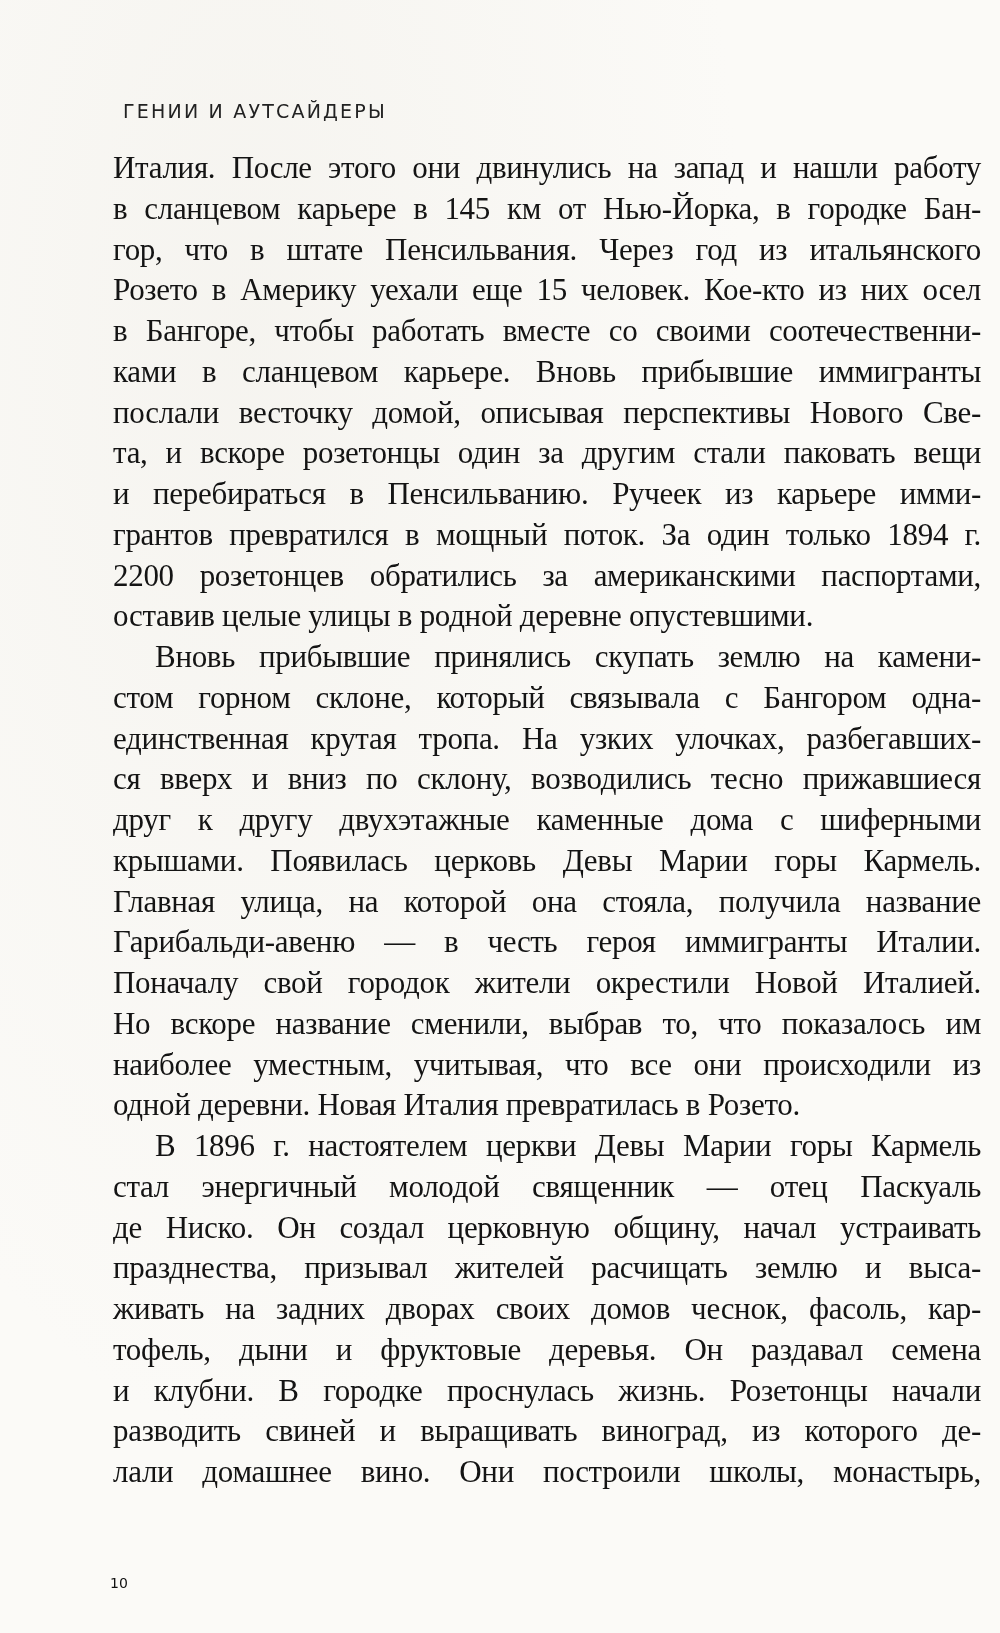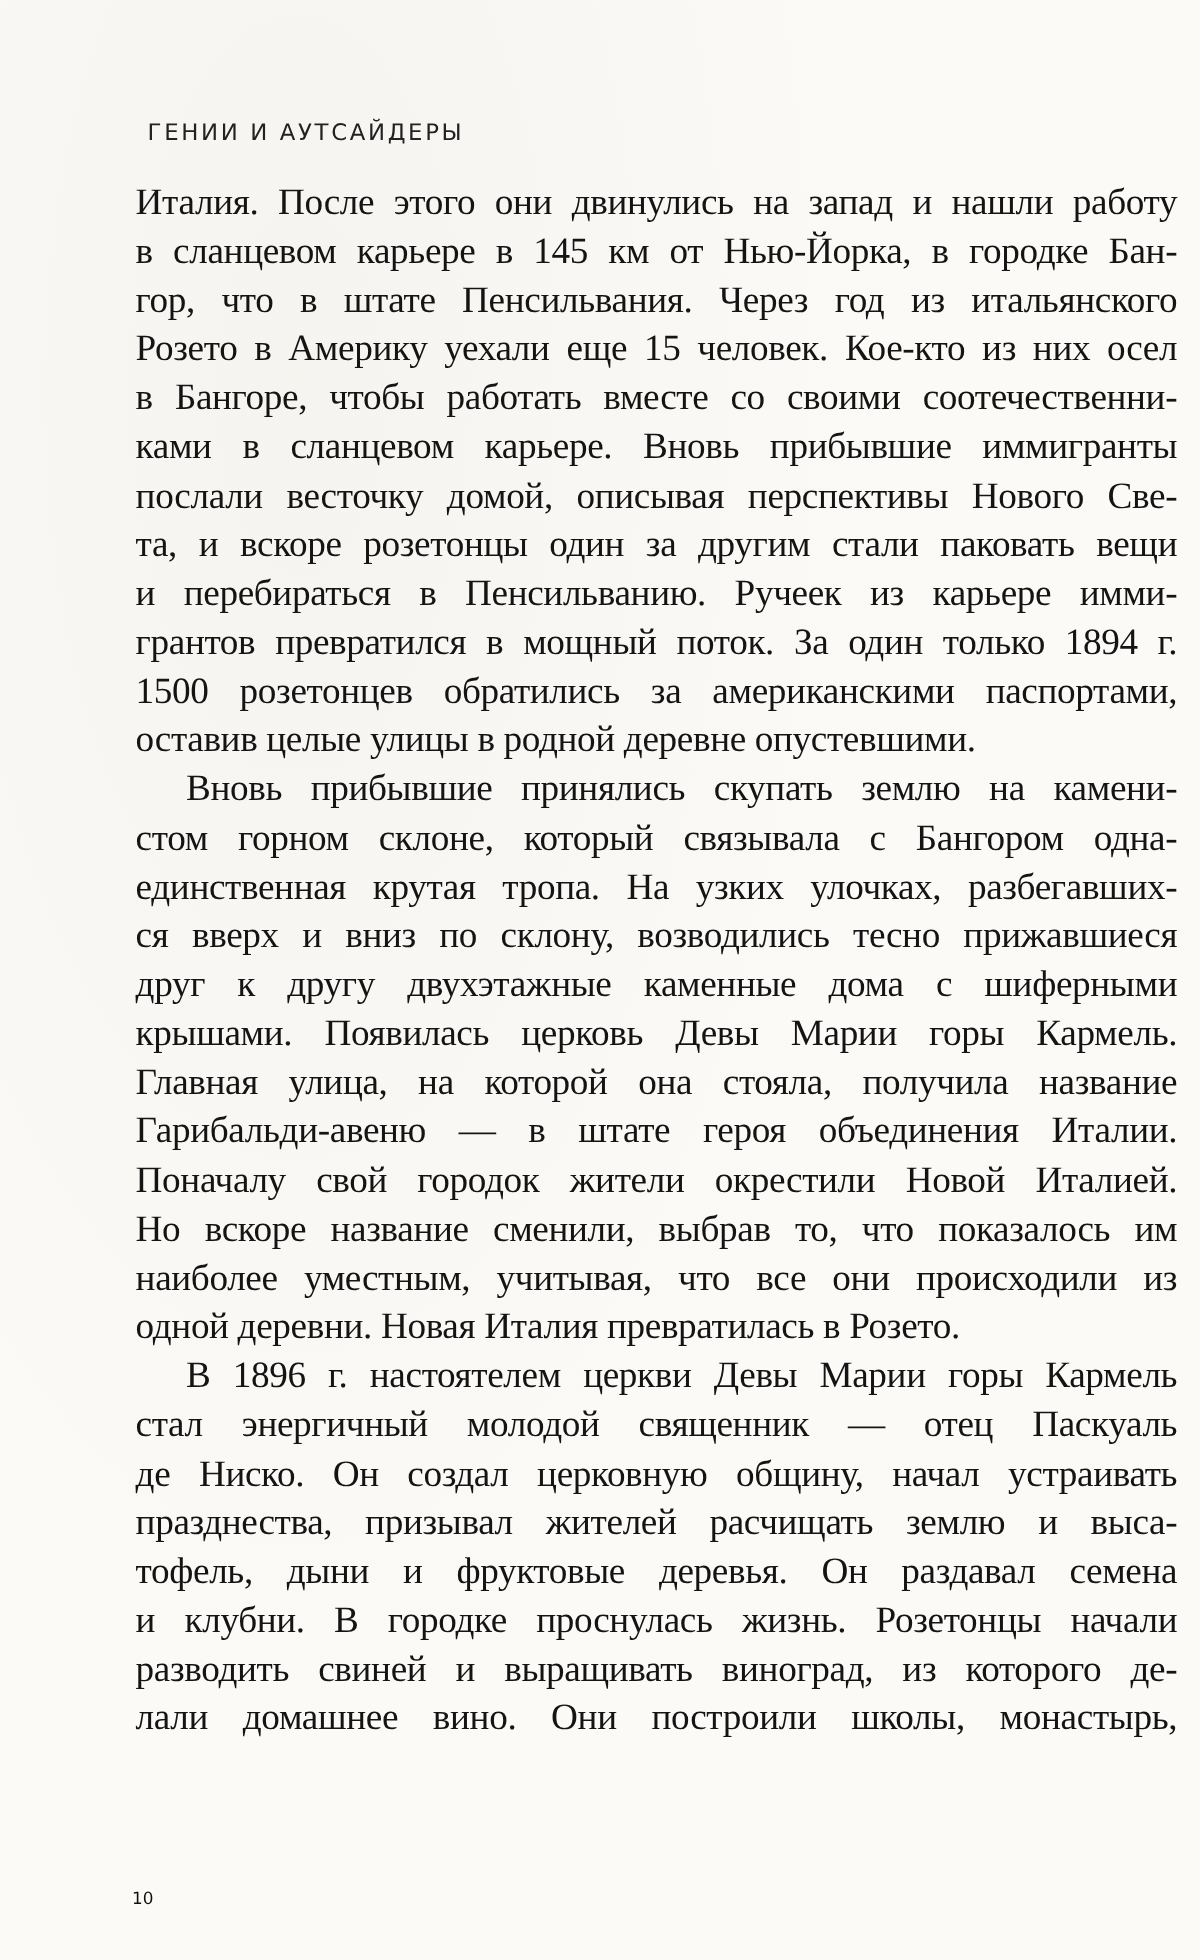--- a/index.html
+++ b/index.html
@@ -80,44 +80,45 @@
       <span class="line">Италия. После этого они двинулись на запад и нашли работу</span>
       <span class="line">в сланцевом карьере в 145 км от Нью-Йорка, в городке Бан-</span>
       <span class="line">гор, что в штате Пенсильвания. Через год из итальянского</span>
       <span class="line">Розето в Америку уехали еще 15 человек. Кое-кто из них осел</span>
       <span class="line">в Бангоре, чтобы работать вместе со своими соотечественни-</span>
       <span class="line">ками в сланцевом карьере. Вновь прибывшие иммигранты</span>
       <span class="line">послали весточку домой, описывая перспективы Нового Све-</span>
       <span class="line">та, и вскоре розетонцы один за другим стали паковать вещи</span>
       <span class="line">и перебираться в Пенсильванию. Ручеек из карьере имми-</span>
       <span class="line">грантов превратился в мощный поток. За один только 1894 г.</span>
-      <span class="line">1500 розетонцев обратились за американскими паспортами,</span>
+      <span class="line">2200 розетонцев обратились за американскими паспортами,</span>
       <span class="line last">оставив целые улицы в родной деревне опустевшими.</span>
     </div>
 
     <div>
       <span class="line indent">Вновь прибывшие принялись скупать землю на камени-</span>
       <span class="line">стом горном склоне, который связывала с Бангором одна-</span>
       <span class="line">единственная крутая тропа. На узких улочках, разбегавших-</span>
       <span class="line">ся вверх и вниз по склону, возводились тесно прижавшиеся</span>
       <span class="line">друг к другу двухэтажные каменные дома с шиферными</span>
       <span class="line">крышами. Появилась церковь Девы Марии горы Кармель.</span>
       <span class="line">Главная улица, на которой она стояла, получила название</span>
-      <span class="line">Гарибальди-авеню — в штате героя объединения Италии.</span>
+      <span class="line">Гарибальди-авеню — в честь героя иммигранты Италии.</span>
       <span class="line">Поначалу свой городок жители окрестили Новой Италией.</span>
       <span class="line">Но вскоре название сменили, выбрав то, что показалось им</span>
       <span class="line">наиболее уместным, учитывая, что все они происходили из</span>
       <span class="line last">одной деревни. Новая Италия превратилась в Розето.</span>
     </div>
 
     <div>
       <span class="line indent">В 1896 г. настоятелем церкви Девы Марии горы Кармель</span>
       <span class="line">стал энергичный молодой священник — отец Паскуаль</span>
       <span class="line">де Ниско. Он создал церковную общину, начал устраивать</span>
       <span class="line">празднества, призывал жителей расчищать землю и выса-</span>
+      <span class="line">живать на задних дворах своих домов чеснок, фасоль, кар-</span>
       <span class="line">тофель, дыни и фруктовые деревья. Он раздавал семена</span>
       <span class="line">и клубни. В городке проснулась жизнь. Розетонцы начали</span>
       <span class="line">разводить свиней и выращивать виноград, из которого де-</span>
       <span class="line">лали домашнее вино. Они построили школы, монастырь,</span>
     </div>
   </div>
 
   <div class="folio">10</div>
 </div>
 

